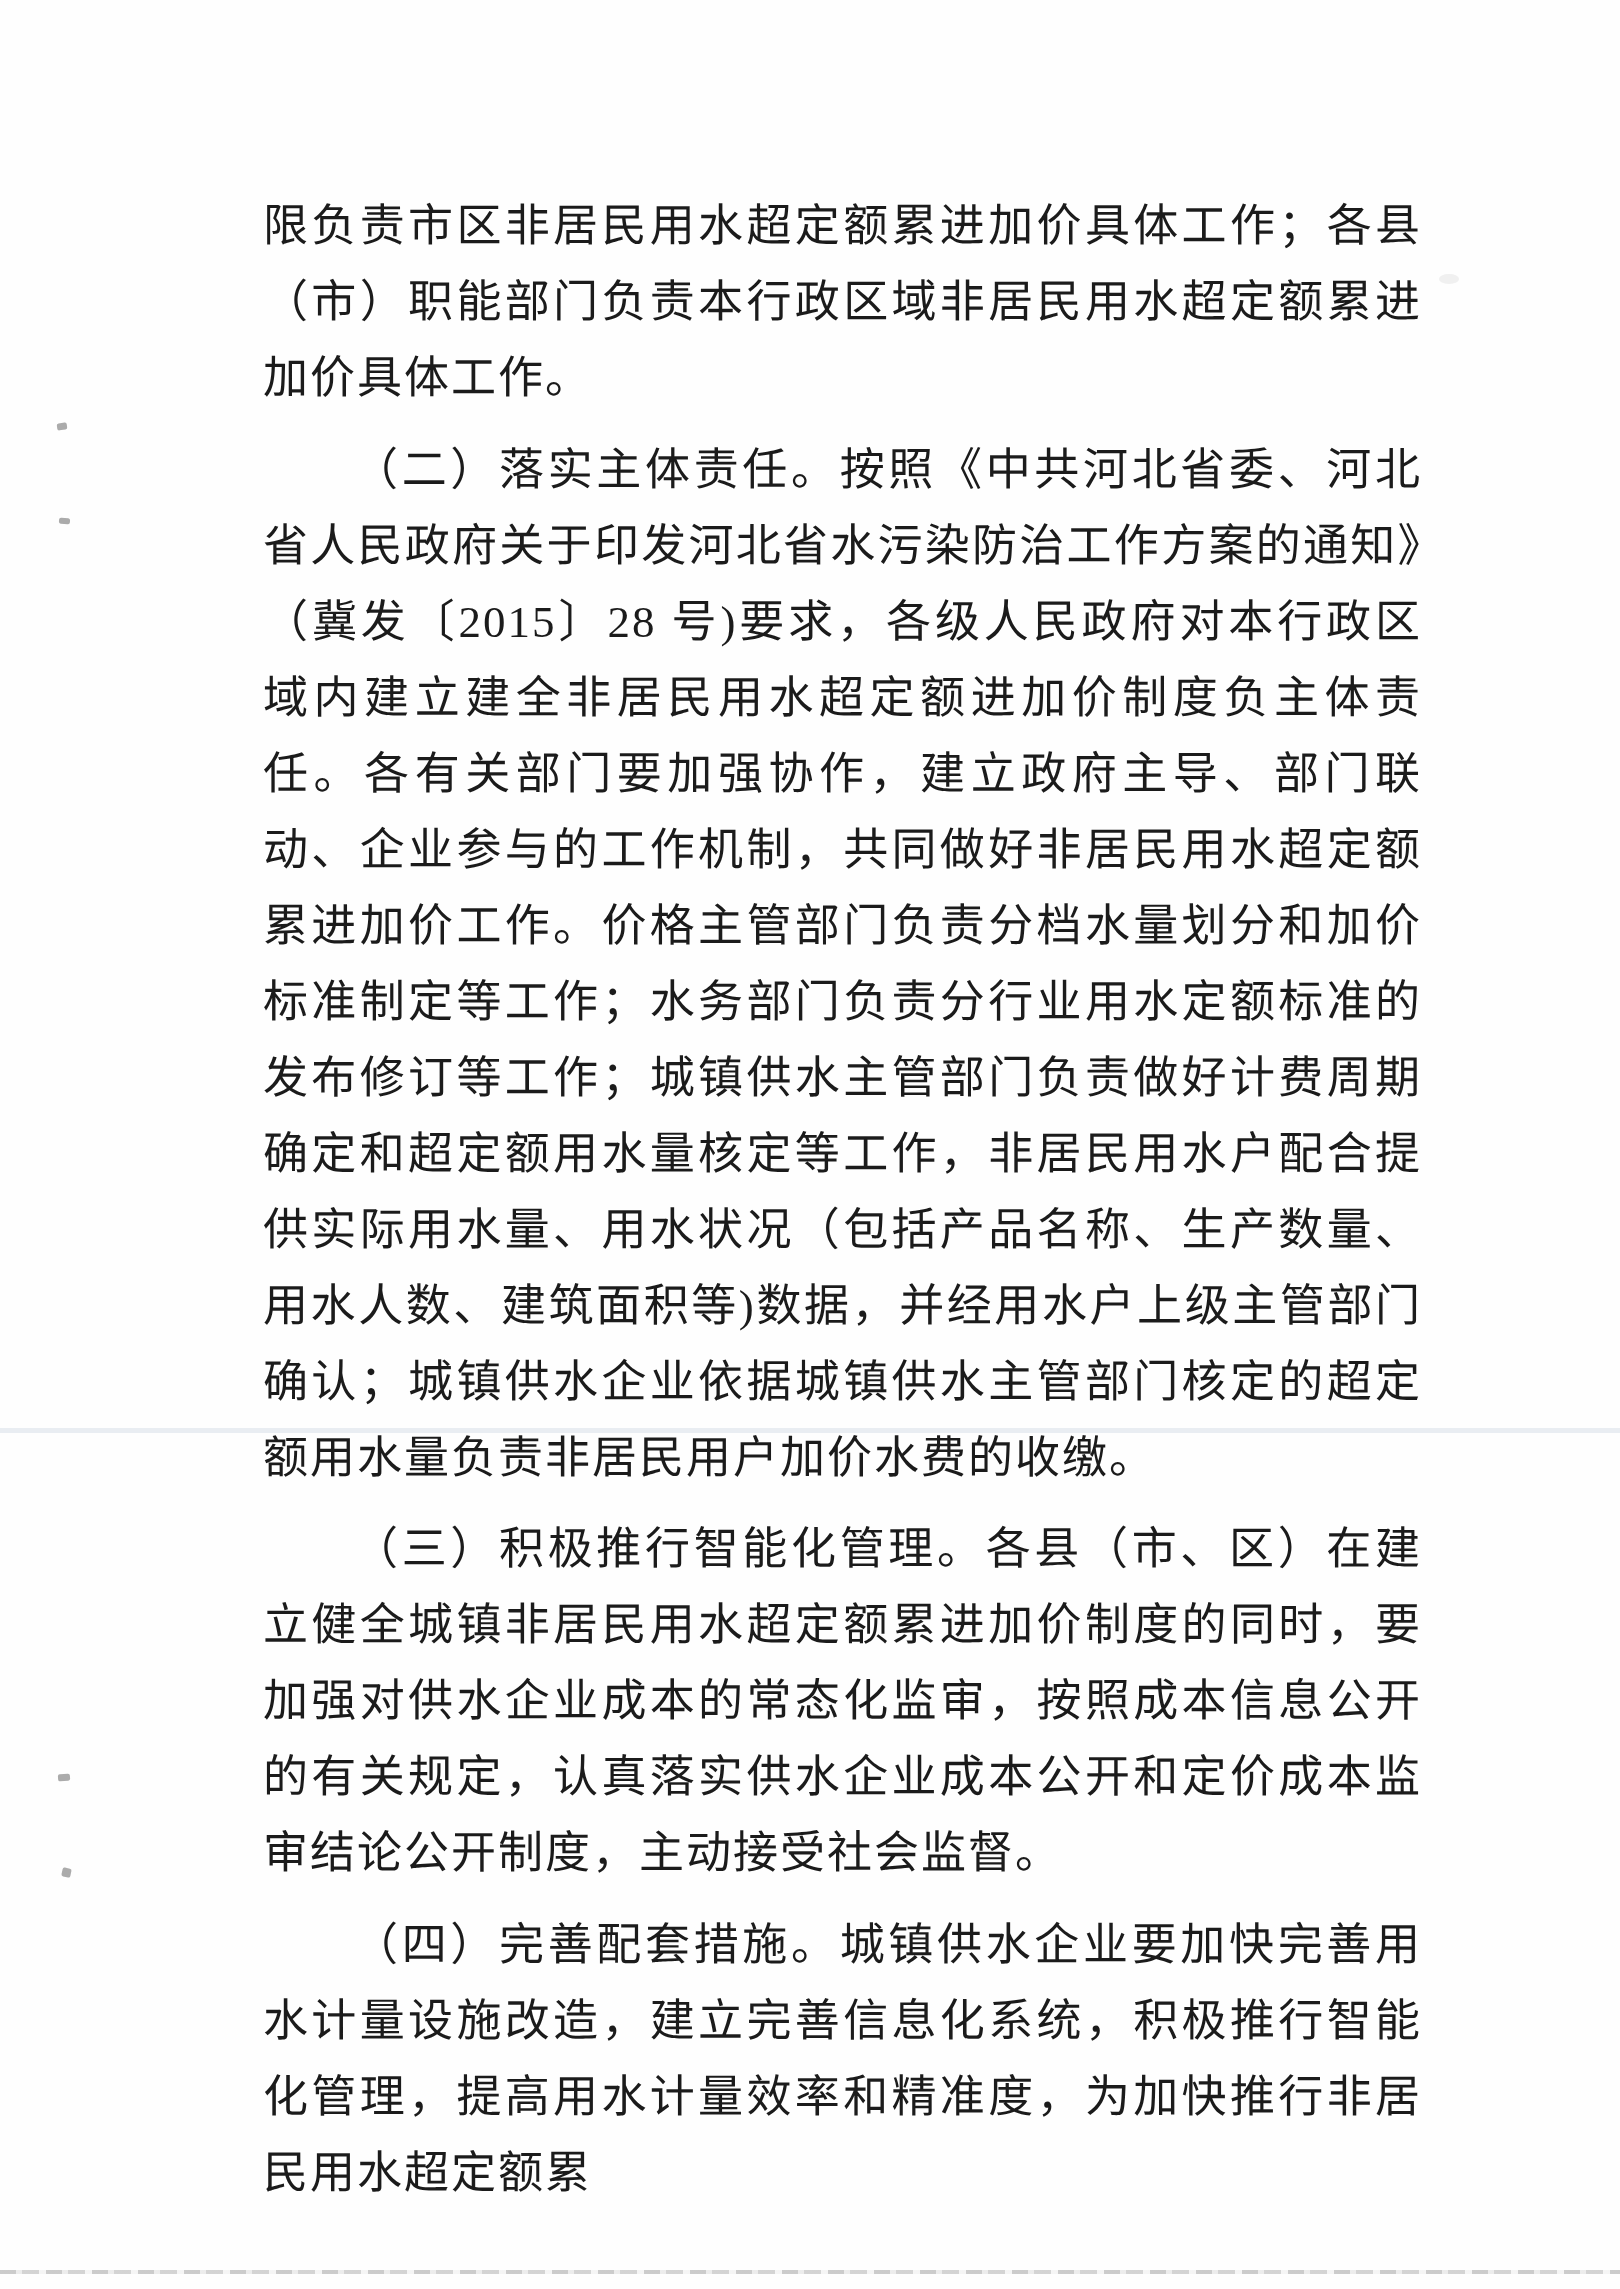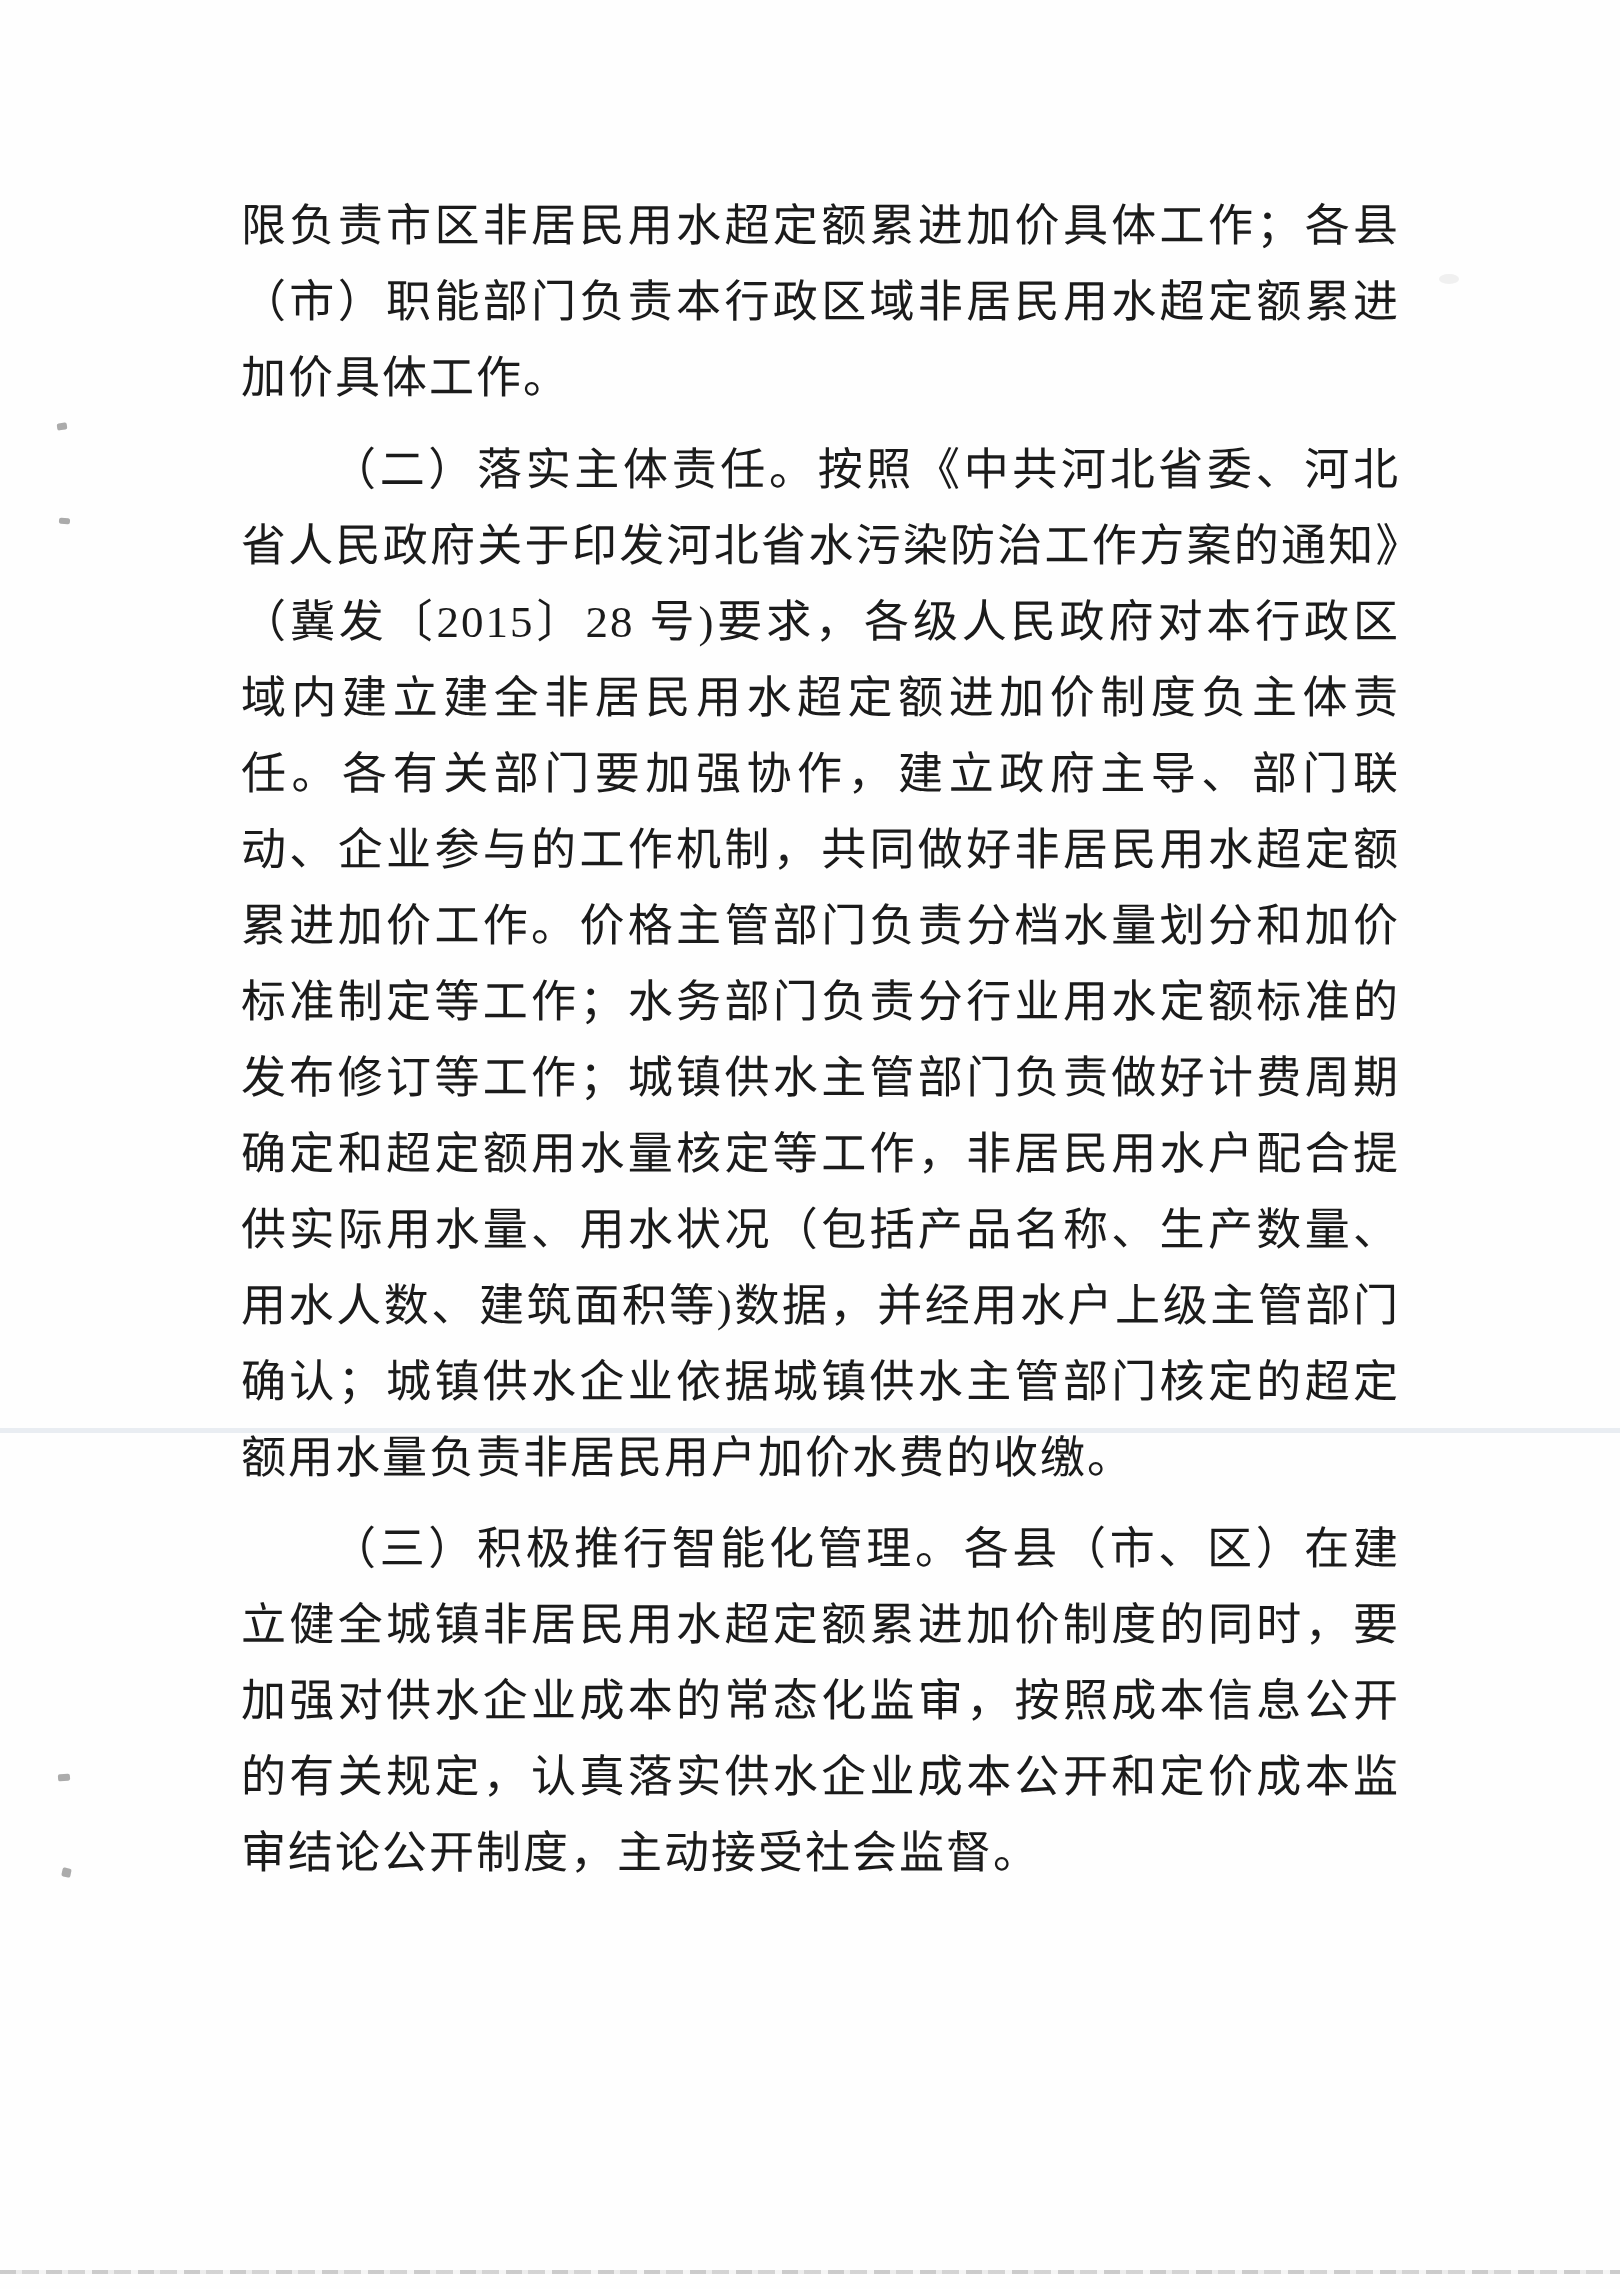--- a/index.html
+++ b/index.html
@@ -10,21 +10,21 @@
   .page {
     position: relative;
     width: 1620px;
     height: 2290px;
     background: #fefefe;
     overflow: hidden;
     font-family: "Liberation Serif", "DejaVu Serif", serif;
   }
   .text-block {
     position: absolute;
-    left: 241px;
+    left: 263px;
     top: 188px;
     width: 1159px;
     color: #1b1b1b;
     font-size: 45px;
     line-height: 76px;
     letter-spacing: 2px;
     text-align: justify;
     text-justify: inter-ideograph;
   }
   .text-block p {
@@ -84,20 +84,21 @@
 </style>
 </head>
 <body>
 
 <div class="page">
 
   <div class="text-block">
     <p>限负责市区非居民用水超定额累进加价具体工作；各县（市）职能部门负责本行政区域非居民用水超定额累进加价具体工作。</p>
     <p class="section">（二）落实主体责任。按照《中共河北省委、河北省人民政府关于印发河北省水污染防治工作方案的通知》（冀发〔2015〕28 号)要求，各级人民政府对本行政区域内建立建全非居民用水超定额进加价制度负主体责任。各有关部门要加强协作，建立政府主导、部门联动、企业参与的工作机制，共同做好非居民用水超定额累进加价工作。价格主管部门负责分档水量划分和加价标准制定等工作；水务部门负责分行业用水定额标准的发布修订等工作；城镇供水主管部门负责做好计费周期确定和超定额用水量核定等工作，非居民用水户配合提供实际用水量、用水状况（包括产品名称、生产数量、用水人数、建筑面积等)数据，并经用水户上级主管部门确认；城镇供水企业依据城镇供水主管部门核定的超定额用水量负责非居民用户加价水费的收缴。</p>
     <p class="section">（三）积极推行智能化管理。各县（市、区）在建立健全城镇非居民用水超定额累进加价制度的同时，要加强对供水企业成本的常态化监审，按照成本信息公开的有关规定，认真落实供水企业成本公开和定价成本监审结论公开制度，主动接受社会监督。</p>
+    <p class="section">（四）完善配套措施。城镇供水企业要加快完善用水计量设施改造，建立完善信息化系统，积极推行智能化管理，提高用水计量效率和精准度，为加快推行非居民用水超定额累</p>
   </div>
 
   <div class="scan-line"></div>
   <div class="smudge"></div>
   <div class="speck s1"></div>
   <div class="speck s2"></div>
   <div class="speck s3"></div>
   <div class="speck s4"></div>
   <div class="bottom-edge"></div>
 

